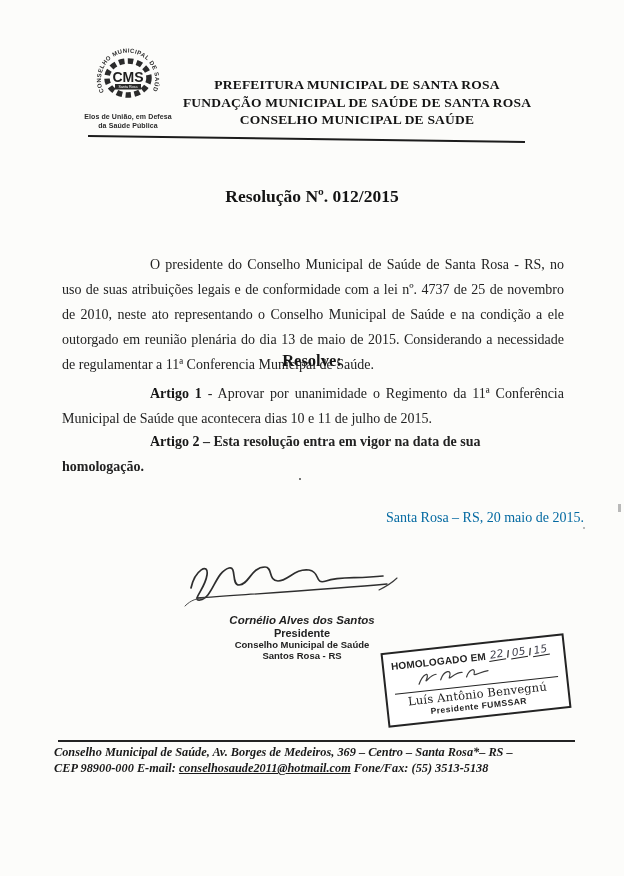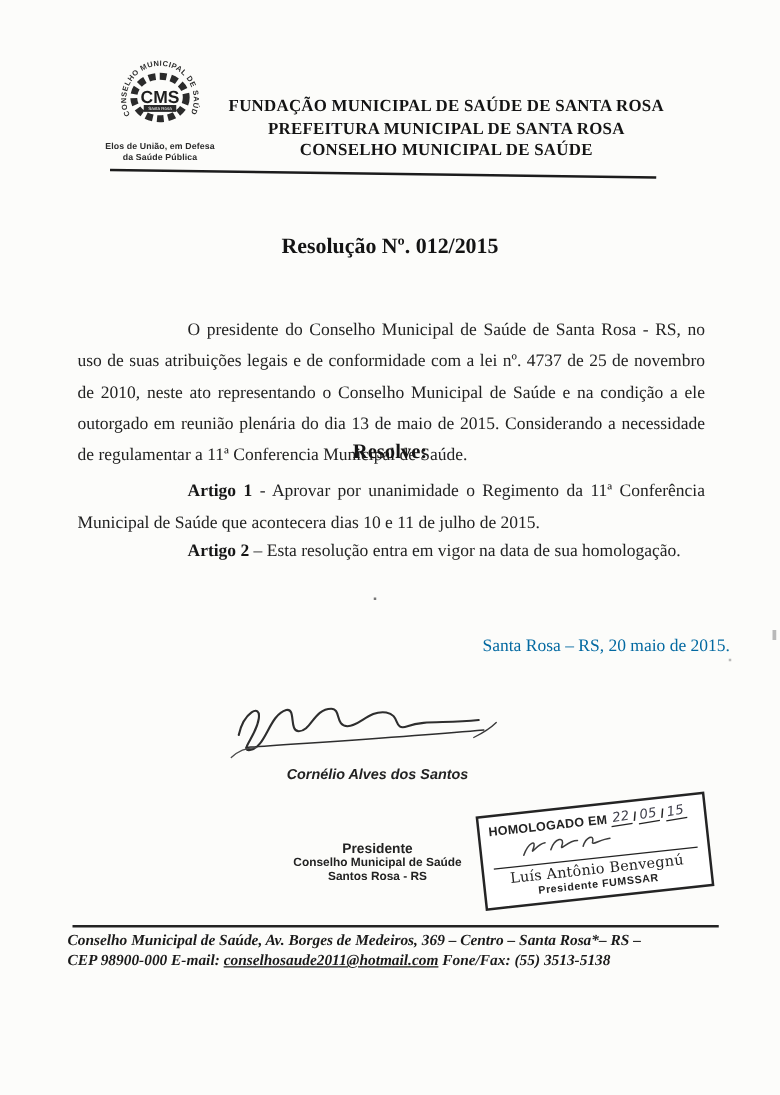--- a/index.html
+++ b/index.html
@@ -27,32 +27,32 @@
   .para {
     position:absolute; left:62px; width:502px; font-size:14px; line-height:25px;
     text-align:justify; color:#222;margin-top:28px;
   }
   .p1 { top:224px; text-indent:88px; }
   .resolve { position:absolute; left:0; top:351px; width:624px; text-align:center;
     font-weight:bold; font-size:16.5px; color:#161616; }
   .art { position:absolute; left:62px; width:502px; font-size:14px; line-height:25px;
     text-align:justify; text-indent:88px; color:#222; }
   .a1 { top:381px; }
-  .a2 { top:429px; text-align:left; }
+  .a2 { top:429px; text-align:left;font-weight:bold; }
   .a3 { top:453px; text-align:left; }
   .art b { color:#161616; }
   .tiny-dot { position:absolute; left:299px; top:478px; width:2px; height:2px; background:#777; }
   .dateline { position:absolute; left:338px; top:510px; font-size:14px; color:#0369a1;margin-left:48px; }
 
   
   .sig-scribble { position:absolute; left:183px; top:554px; }
   .signer { position:absolute; left:206px; top:614px; width:192px; text-align:center;
     font-family:"Liberation Sans", sans-serif; color:#222; }
   .signer .name { font:bold italic 11.5px/13px "Liberation Sans", sans-serif; }
-  .signer .role { font:bold 11px/12px "Liberation Sans", sans-serif;margin-top:46px; }
+  .signer .role { font:bold 11px/12px "Liberation Sans", sans-serif; }
   .signer .org  { font:bold 9.5px/11px "Liberation Sans", sans-serif; }
   .signer .city { font:bold 9.5px/11px "Liberation Sans", sans-serif; }
 
   
   .stamp {
     position:absolute; left:384px; top:643px; width:184px;
     border:2px solid #242424; background:rgba(255,255,255,.92);
     transform:rotate(-6.2deg); padding:5px 7px 4px; box-sizing:border-box;
     color:#232323;
   }
@@ -95,22 +95,22 @@
       <rect x="39" y="40" width="26" height="5.5" fill="#2a2a2a"></rect>
       <text x="52" y="44.4" text-anchor="middle" font-family="Liberation Sans, sans-serif" font-size="3.6" fill="#ffffff">Santa Rosa</text>
     </svg>
     <div class="logo-tagline">
       <div>Elos de União, em Defesa</div>
       <div>da Saúde Pública</div>
     </div>
   </div>
 
   <div class="header-text">
+    <div>PREFEITURA MUNICIPAL DE SANTA ROSA</div>
     <div>FUNDAÇÃO MUNICIPAL DE SAÚDE DE SANTA ROSA</div>
-    <div>PREFEITURA MUNICIPAL DE SANTA ROSA</div>
     <div>CONSELHO MUNICIPAL DE SAÚDE</div>
   </div>
   <div class="rule-top"></div>
 
   <div class="doc-title">Resolução Nº. 012/2015</div>
 
   <div class="para p1">O presidente do Conselho Municipal de Saúde de Santa Rosa - RS, no uso de suas atribuições legais e de conformidade com a lei nº. 4737 de 25 de novembro de 2010, neste ato representando o Conselho Municipal de Saúde e na condição a ele outorgado em reunião plenária do dia 13 de maio de 2015. Considerando a necessidade de regulamentar a 11ª Conferencia Municipal de Saúde.</div>
 
   <div class="resolve">Resolve:</div>
 

